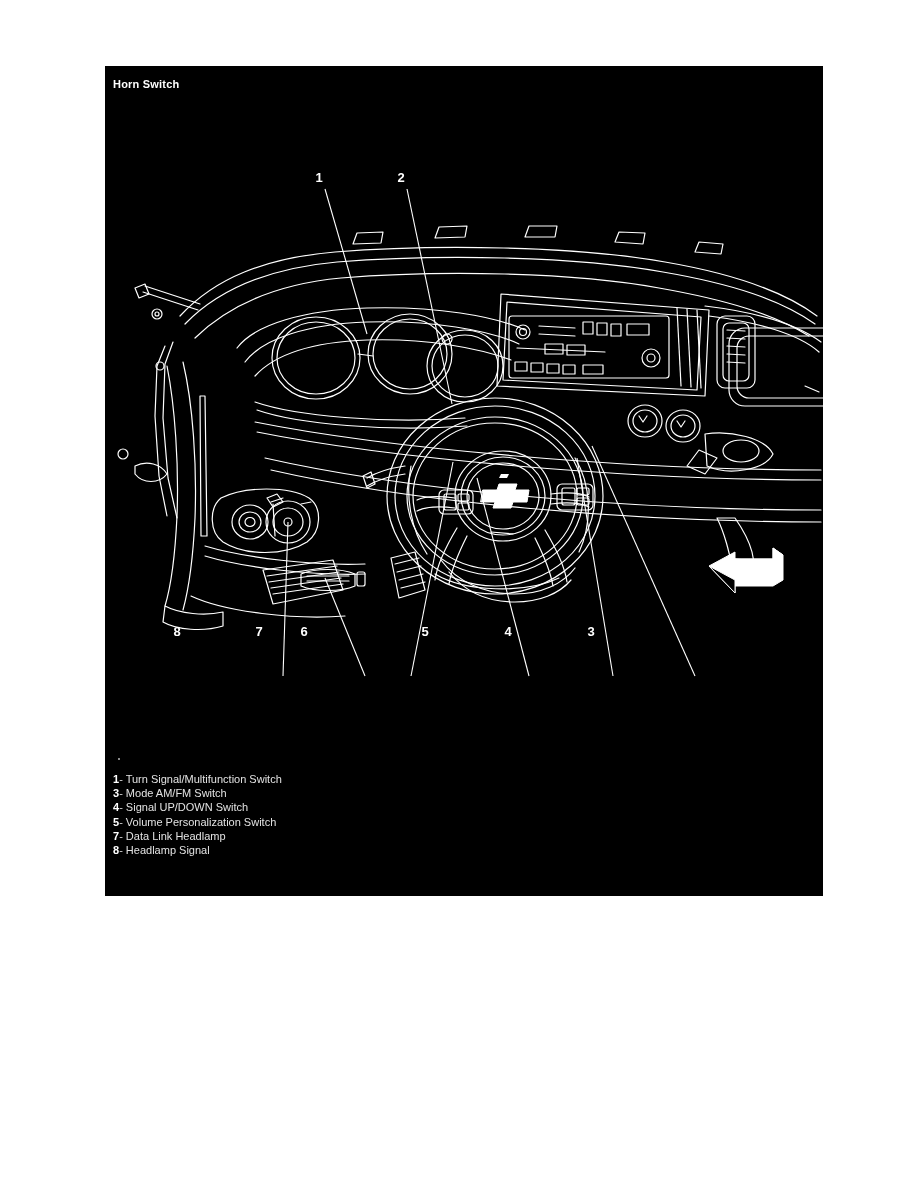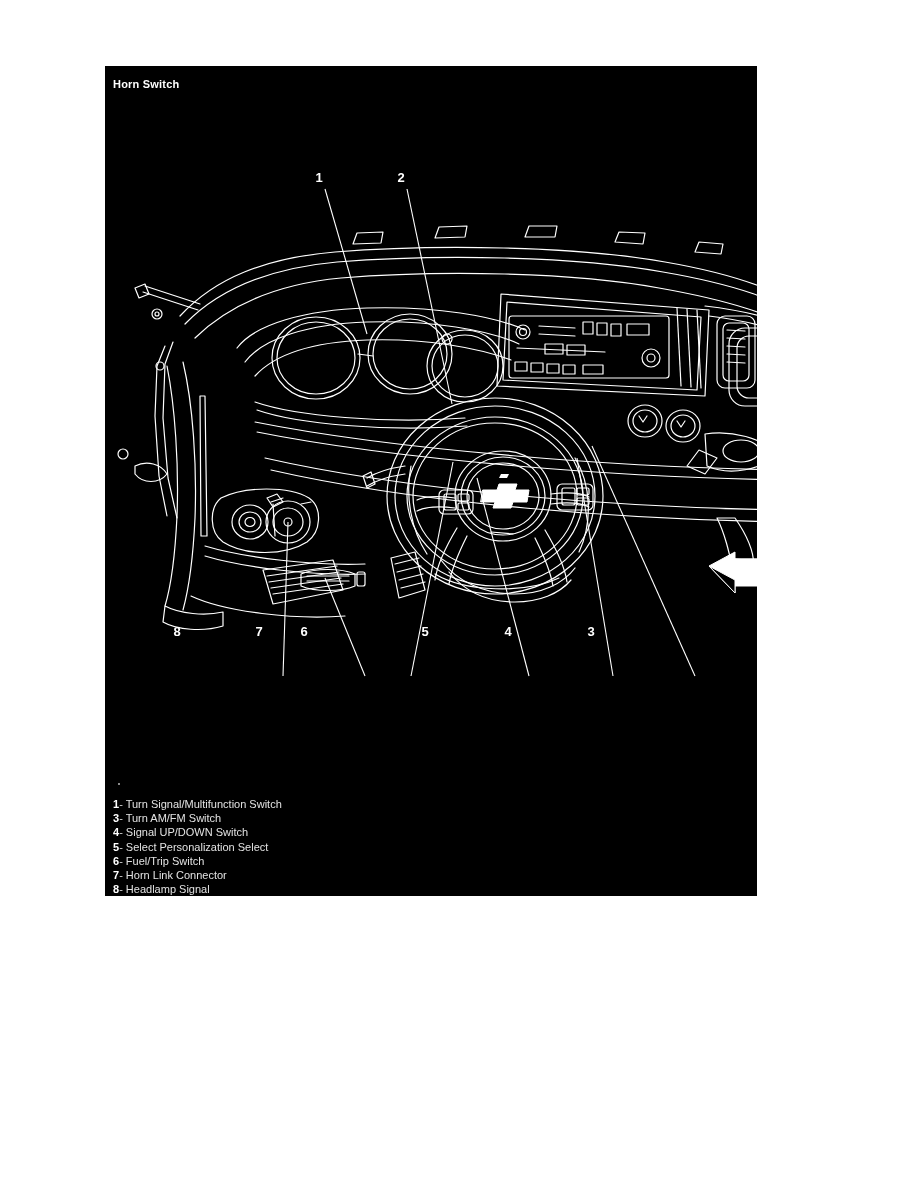--- a/index.html
+++ b/index.html
@@ -14,21 +14,21 @@
     position: relative;
     font-family: "Liberation Sans", sans-serif;
     overflow: hidden;
   }
 
   
   #figure-panel {
     position: absolute;
     left: 105px;
     top: 66px;
-    width: 652px;
+    width: 718px;
     height: 830px;
     background: #000000;
     overflow: hidden;
   }
 
   #figure-title {
     position: absolute;
     left: 8px;
     top: 12px;
     color: #ffffff;
@@ -47,21 +47,20 @@
     height: 700px;
     display: block;
   }
 
   
   #legend {
     position: absolute;
     left: 8px;
     top: 706px;
     width: 700px;
-    margin-top: 25px;
   }
   #legend .dot-artifact {
     position: absolute;
     left: 5px;
     top: -14px;
     width: 2px;
     height: 2px;
     background: #8a8a8a;
   }
   .legend-row {
@@ -326,41 +325,37 @@
     <div class="dot-artifact"></div>
 
     <div class="legend-row">
       <span class="legend-num">1</span><span class="legend-dash">-</span>
       <span class="legend-text">Turn Signal/Multifunction Switch</span>
     </div>
 
 
     <div class="legend-row">
       <span class="legend-num">3</span><span class="legend-dash">-</span>
-      <span class="legend-text">Turn AM/FM Switch</span>
+      <span class="legend-text">Mode AM/FM Switch</span>
     </div>
 
     <div class="legend-row">
       <span class="legend-num">4</span><span class="legend-dash">-</span>
       <span class="legend-text">Signal UP/DOWN Switch</span>
     </div>
 
     <div class="legend-row">
       <span class="legend-num">5</span><span class="legend-dash">-</span>
-      <span class="legend-text">Select Personalization Select</span>
-    </div>
-
-    <div class="legend-row">
-      <span class="legend-num">6</span><span class="legend-dash">-</span>
-      <span class="legend-text">Fuel/Trip Switch</span>
-    </div>
+      <span class="legend-text">Volume Personalization Switch</span>
+    </div>
+
 
     <div class="legend-row">
       <span class="legend-num">7</span><span class="legend-dash">-</span>
-      <span class="legend-text">Horn Link Connector</span>
+      <span class="legend-text">Data Link Headlamp</span>
     </div>
 
     <div class="legend-row">
       <span class="legend-num">8</span><span class="legend-dash">-</span>
       <span class="legend-text">Headlamp Signal</span>
     </div>
   </div>
 
 </div>
 

